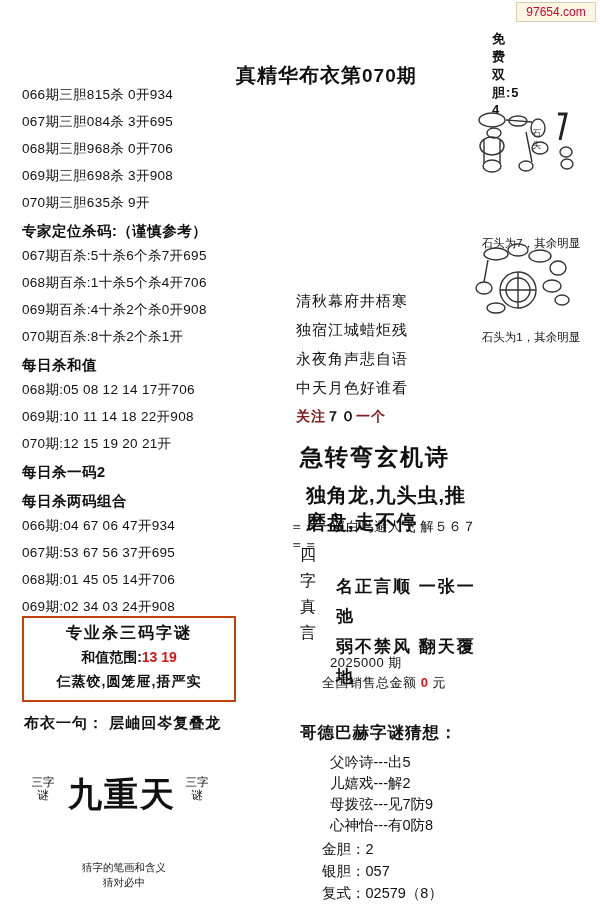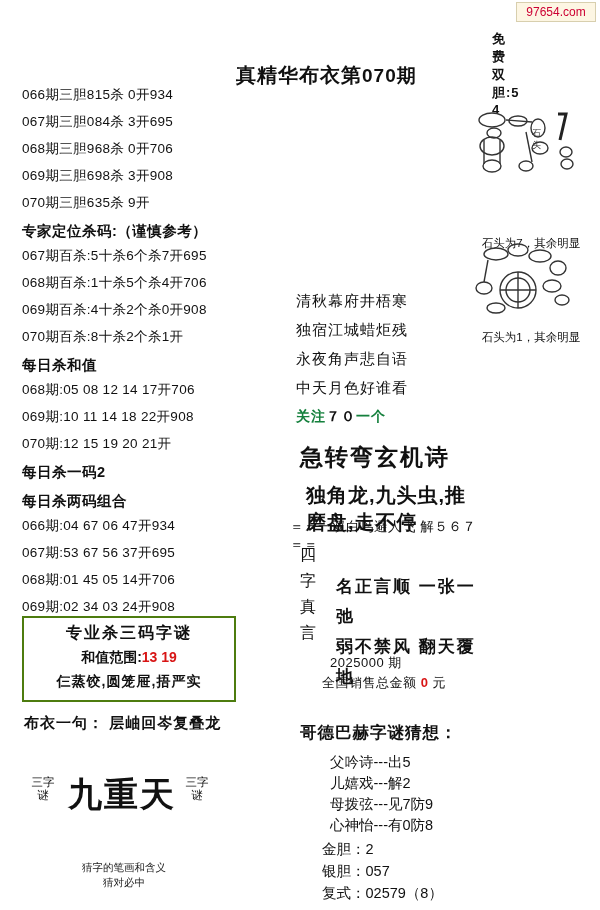--- a/index.html
+++ b/index.html
@@ -62,21 +62,21 @@
     margin: 0 0 9px 0;
     letter-spacing: 0.3px;
     white-space: nowrap;
   }
 
   
   .red-box {
     position: absolute;
     top: 616px; left: 22px;
     width: 214px; height: 86px;
-    border: 2px solid #4d7c0f;
+    border: 2px solid #c2410c;
     background: #fff;
   }
   .red-box .rb-title {
     text-align: center;
     font-size: 16px;
     font-weight: bold;
     letter-spacing: 2px;
     margin-top: 5px;
     font-family: "Liberation Serif", "DejaVu Serif", serif;
   }
@@ -155,21 +155,21 @@
     font-size: 15px;
     margin-bottom: 10px;
     letter-spacing: 1px;
     font-family: "Liberation Serif", "DejaVu Serif", serif;
   }
   .xuanji .xj-focus {
     font-size: 14px;
     font-weight: bold;
     letter-spacing: 1px;
   }
-  .xuanji .xj-focus .red { color: #15803d; }
+  .xuanji .xj-focus .red { color: #7f1d1d; }
 
   .jzw-title {
     position: absolute;
     top: 442px; left: 300px;
     font-size: 23px;
     font-weight: bold;
     letter-spacing: 2px;
     font-family: "Liberation Serif", "DejaVu Serif", serif;
   }
   .jzw-line {

